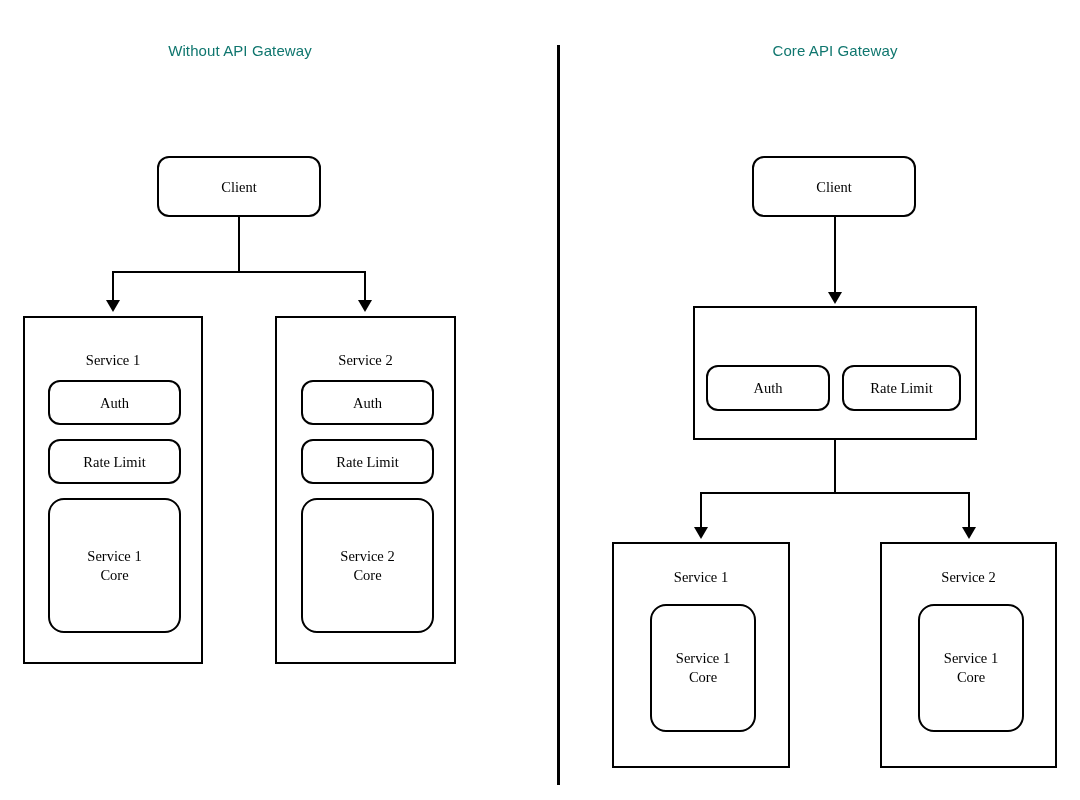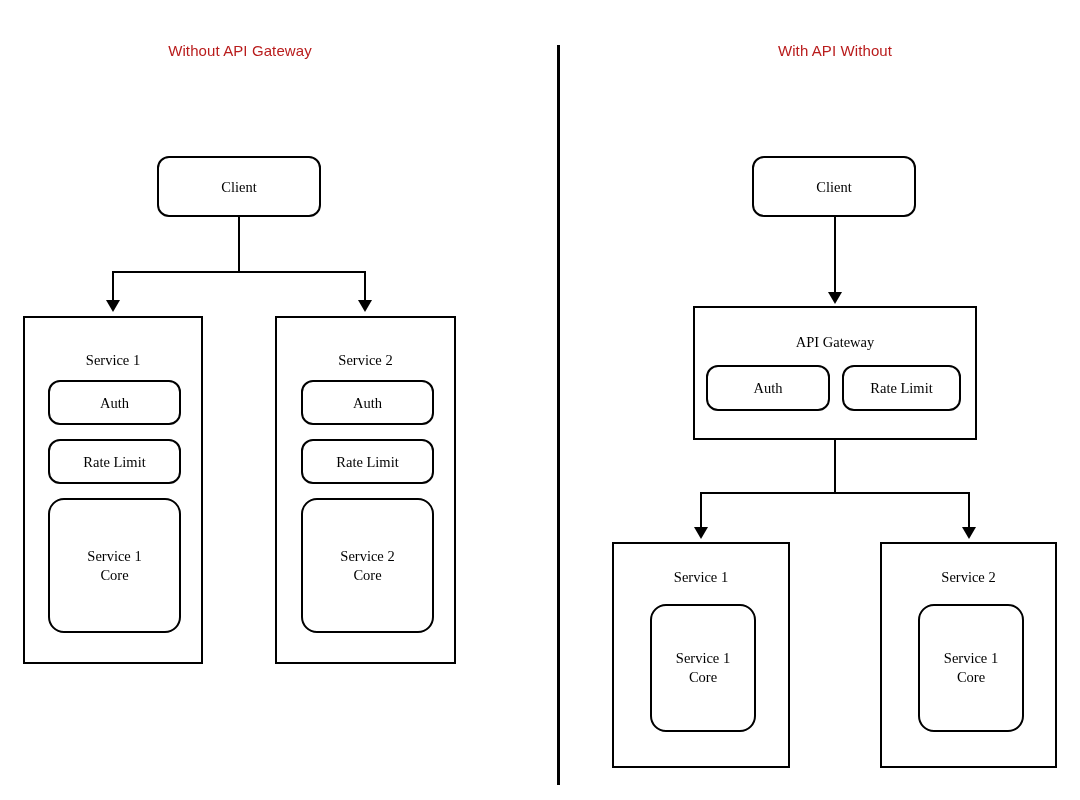--- a/index.html
+++ b/index.html
@@ -19,21 +19,21 @@
     position: relative;
     width: 1080px;
     height: 800px;
     background: #ffffff;
   }
   
   .panel-title {
     position: absolute;
     font-size: 15px;
     line-height: 18px;
-    color: #b91c1c;
+    color: #0f766e;
     text-align: center;
     white-space: nowrap;
     letter-spacing: 0.1px;
   }
   
   .box {
     position: absolute;
     box-sizing: border-box;
     background: #ffffff;
     border: 2px solid #000000;
@@ -127,31 +127,30 @@
       <div class="centered-label">Rate Limit</div>
     </div>
     <div class="box round-lg" style="left:24px; top:180px; width:133px; height:135px;">
       <div class="centered-label">Service 2
 Core</div>
     </div>
   </div>
 
   <div id="panel-divider" style="left:557px; top:45px; height:740px;"></div>
 
-  <div class="panel-title" style="left:690px; top:42px; width:290px;">With API Without</div>
+  <div class="panel-title" style="left:690px; top:42px; width:290px;">Core API Gateway</div>
 
   <div class="box round" style="left:752px; top:156px; width:164px; height:61px;">
     <div class="centered-label">Client</div>
   </div>
 
   <div class="conn v" style="left:834px; top:217px; height:79px;"></div>
   <div class="arrow-head" style="left:828px; top:292px;"></div>
 
   <div class="box sharp" style="left:693px; top:306px; width:284px; height:134px;">
-    <div class="box-title" style="top:25px;">API Gateway</div>
     <div class="box round" style="left:11px; top:57px; width:124px; height:46px;">
       <div class="centered-label">Auth</div>
     </div>
     <div class="box round" style="left:147px; top:57px; width:119px; height:46px;">
       <div class="centered-label">Rate Limit</div>
     </div>
   </div>
 
   <div class="conn v" style="left:834px; top:440px; height:54px;"></div>
   <div class="conn h" style="left:700px; top:492px; width:270px;"></div>

